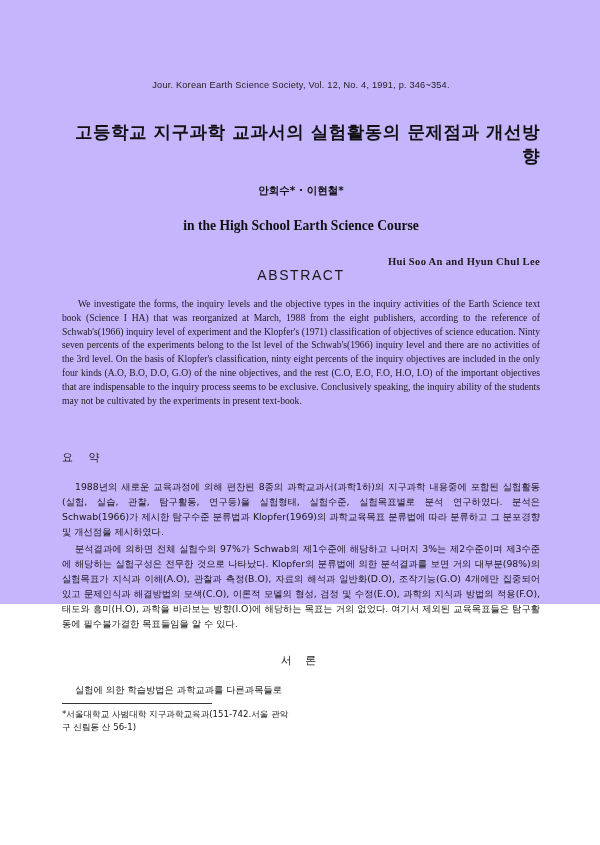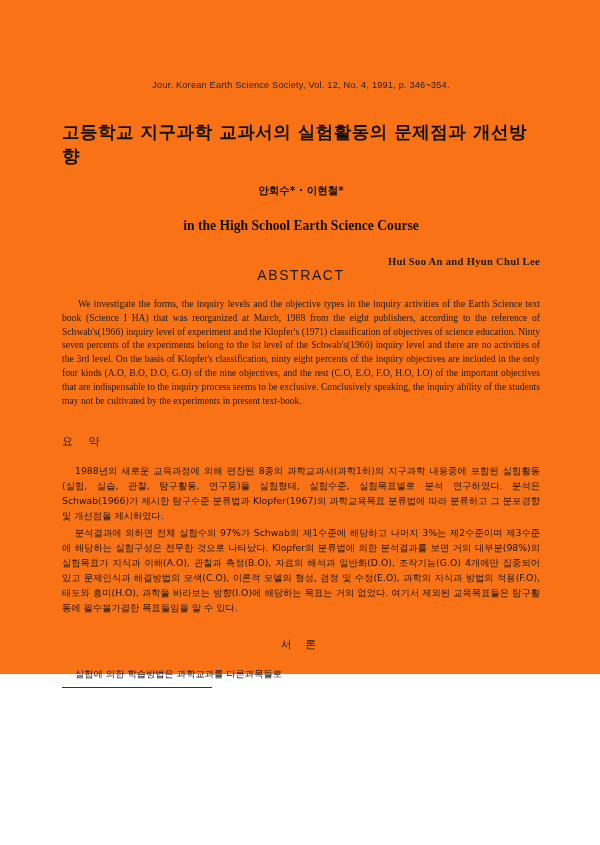--- a/index.html
+++ b/index.html
@@ -12,39 +12,39 @@
     height: 845px;
     font-family: "Liberation Serif", serif;
     color: #1a1a1a;
     position: relative;
     overflow: hidden;
   }
   .page {
     position: absolute;
     left: 0; top: 0;
     width: 600px;
-    height: 674px;
-    background: #f97316;
+    height: 604px;
+    background: #c4b5fd;
   }
   .inner {
     position: absolute;
     left: 62px;
     top: 80px;
     width: 478px;
   }
   .journal-line {
     font-family: "Liberation Sans", sans-serif;
     font-size: 9.2px;
     letter-spacing: 0.2px;
     text-align: center;
     color: #1e1e1e;
     margin-bottom: 30px;
   }
   .title-ko {
-    text-align: left;
+    text-align: right;
     font-family: "DejaVu Sans", sans-serif;
     font-size: 17.5px;
     font-weight: bold;
     letter-spacing: 0.5px;
     color: #111;
     margin-bottom: 16px;
   }
   .authors-ko {
     text-align: center;
     font-family: "DejaVu Sans", sans-serif;
@@ -75,21 +75,21 @@
     font-size: 14px;
     letter-spacing: 1.6px;
     margin-bottom: 14px;
   }
   .abstract-body {
     font-family: "Liberation Serif", serif;
     font-size: 9.6px;
     line-height: 1.45;
     text-align: justify;
     text-justify: inter-word;
-    margin-bottom: 26px;
+    margin-bottom: 42px;
   }
   .abstract-body .indent {
     text-indent: 16px;
     display: block;
   }
   .head-ko {
     font-family: "DejaVu Sans", sans-serif;
     font-size: 11px;
     letter-spacing: 6px;
     margin-bottom: 14px;
@@ -165,27 +165,28 @@
 
     <div class="section-head">ABSTRACT</div>
 
     <div class="abstract-body">
       <span class="indent">We investigate the forms, the inquiry levels and the objective types in the inquiry activities of the Earth Science text book (Science I HA) that was reorganized at March, 1988 from the eight publishers, according to the reference of Schwab's(1966) inquiry level of experiment and the Klopfer's (1971) classification of objectives of science education. Ninty seven percents of the experiments belong to the lst level of the Schwab's(1966) inquiry level and there are no activities of the 3rd level. On the basis of Klopfer's classification, ninty eight percents of the inquiry objectives are included in the only four kinds (A.O, B.O, D.O, G.O) of the nine objectives, and the rest (C.O, E.O, F.O, H.O, I.O) of the important objectives that are indispensable to the inquiry process seems to be exclusive. Conclusively speaking, the inquiry ability of the students may not be cultivated by the experiments in present text-book.</span>
     </div>
 
     <div class="head-ko">요  약</div>
 
     <div class="ko-body">
-      <p>1988년의 새로운 교육과정에 의해 편찬된 8종의 과학교과서(과학1하)의 지구과학 내용중에 포함된 실험활동(실험, 실습, 관찰, 탐구활동, 연구등)을 실험형태, 실험수준, 실험목표별로 분석 연구하였다. 분석은 Schwab(1966)가 제시한 탐구수준 분류법과 Klopfer(1967)의 과학교육목표 분류법에 따라 분류하고 그 분포경향 및 개선점을 제시하였다.</p>
+      <p>1988년의 새로운 교육과정에 의해 편찬된 8종의 과학교과서(과학1하)의 지구과학 내용중에 포함된 실험활동(실험, 실습, 관찰, 탐구활동, 연구등)을 실험형태, 실험수준, 실험목표별로 분석 연구하였다. 분석은 Schwab(1966)가 제시한 탐구수준 분류법과 Klopfer(1969)의 과학교육목표 분류법에 따라 분류하고 그 분포경향 및 개선점을 제시하였다.</p>
       <p>분석결과에 의하면 전체 실험수의 97%가 Schwab의 제1수준에 해당하고 나머지 3%는 제2수준이며 제3수준에 해당하는 실험구성은 전무한 것으로 나타났다. Klopfer의 분류법에 의한 분석결과를 보면 거의 대부분(98%)의 실험목표가 지식과 이해(A.O), 관찰과 측정(B.O), 자료의 해석과 일반화(D.O), 조작기능(G.O) 4개에만 집중되어 있고 문제인식과 해결방법의 모색(C.O), 이론적 모델의 형성, 검정 및 수정(E.O), 과학의 지식과 방법의 적용(F.O), 태도와 흥미(H.O), 과학을 바라보는 방향(I.O)에 해당하는 목표는 거의 없었다. 여기서 제외된 교육목표들은 탐구활동에 필수불가결한 목표들임을 알 수 있다.</p>
     </div>
 
     <div class="seoron">서  론</div>
 
     <div class="cols">
       <div class="col left-col-wrap">
         <p>실험에 의한 학습방법은 과학교과를 다른과목들로</p>
         <div class="footnote-rule"></div>
+        <div class="footnote">*서울대학교 사범대학 지구과학교육과(151-742.서울 관악구 신림동 산 56-1)</div>
       </div>
     </div>
 
   </div>
 </div>
 
 </body></html>

